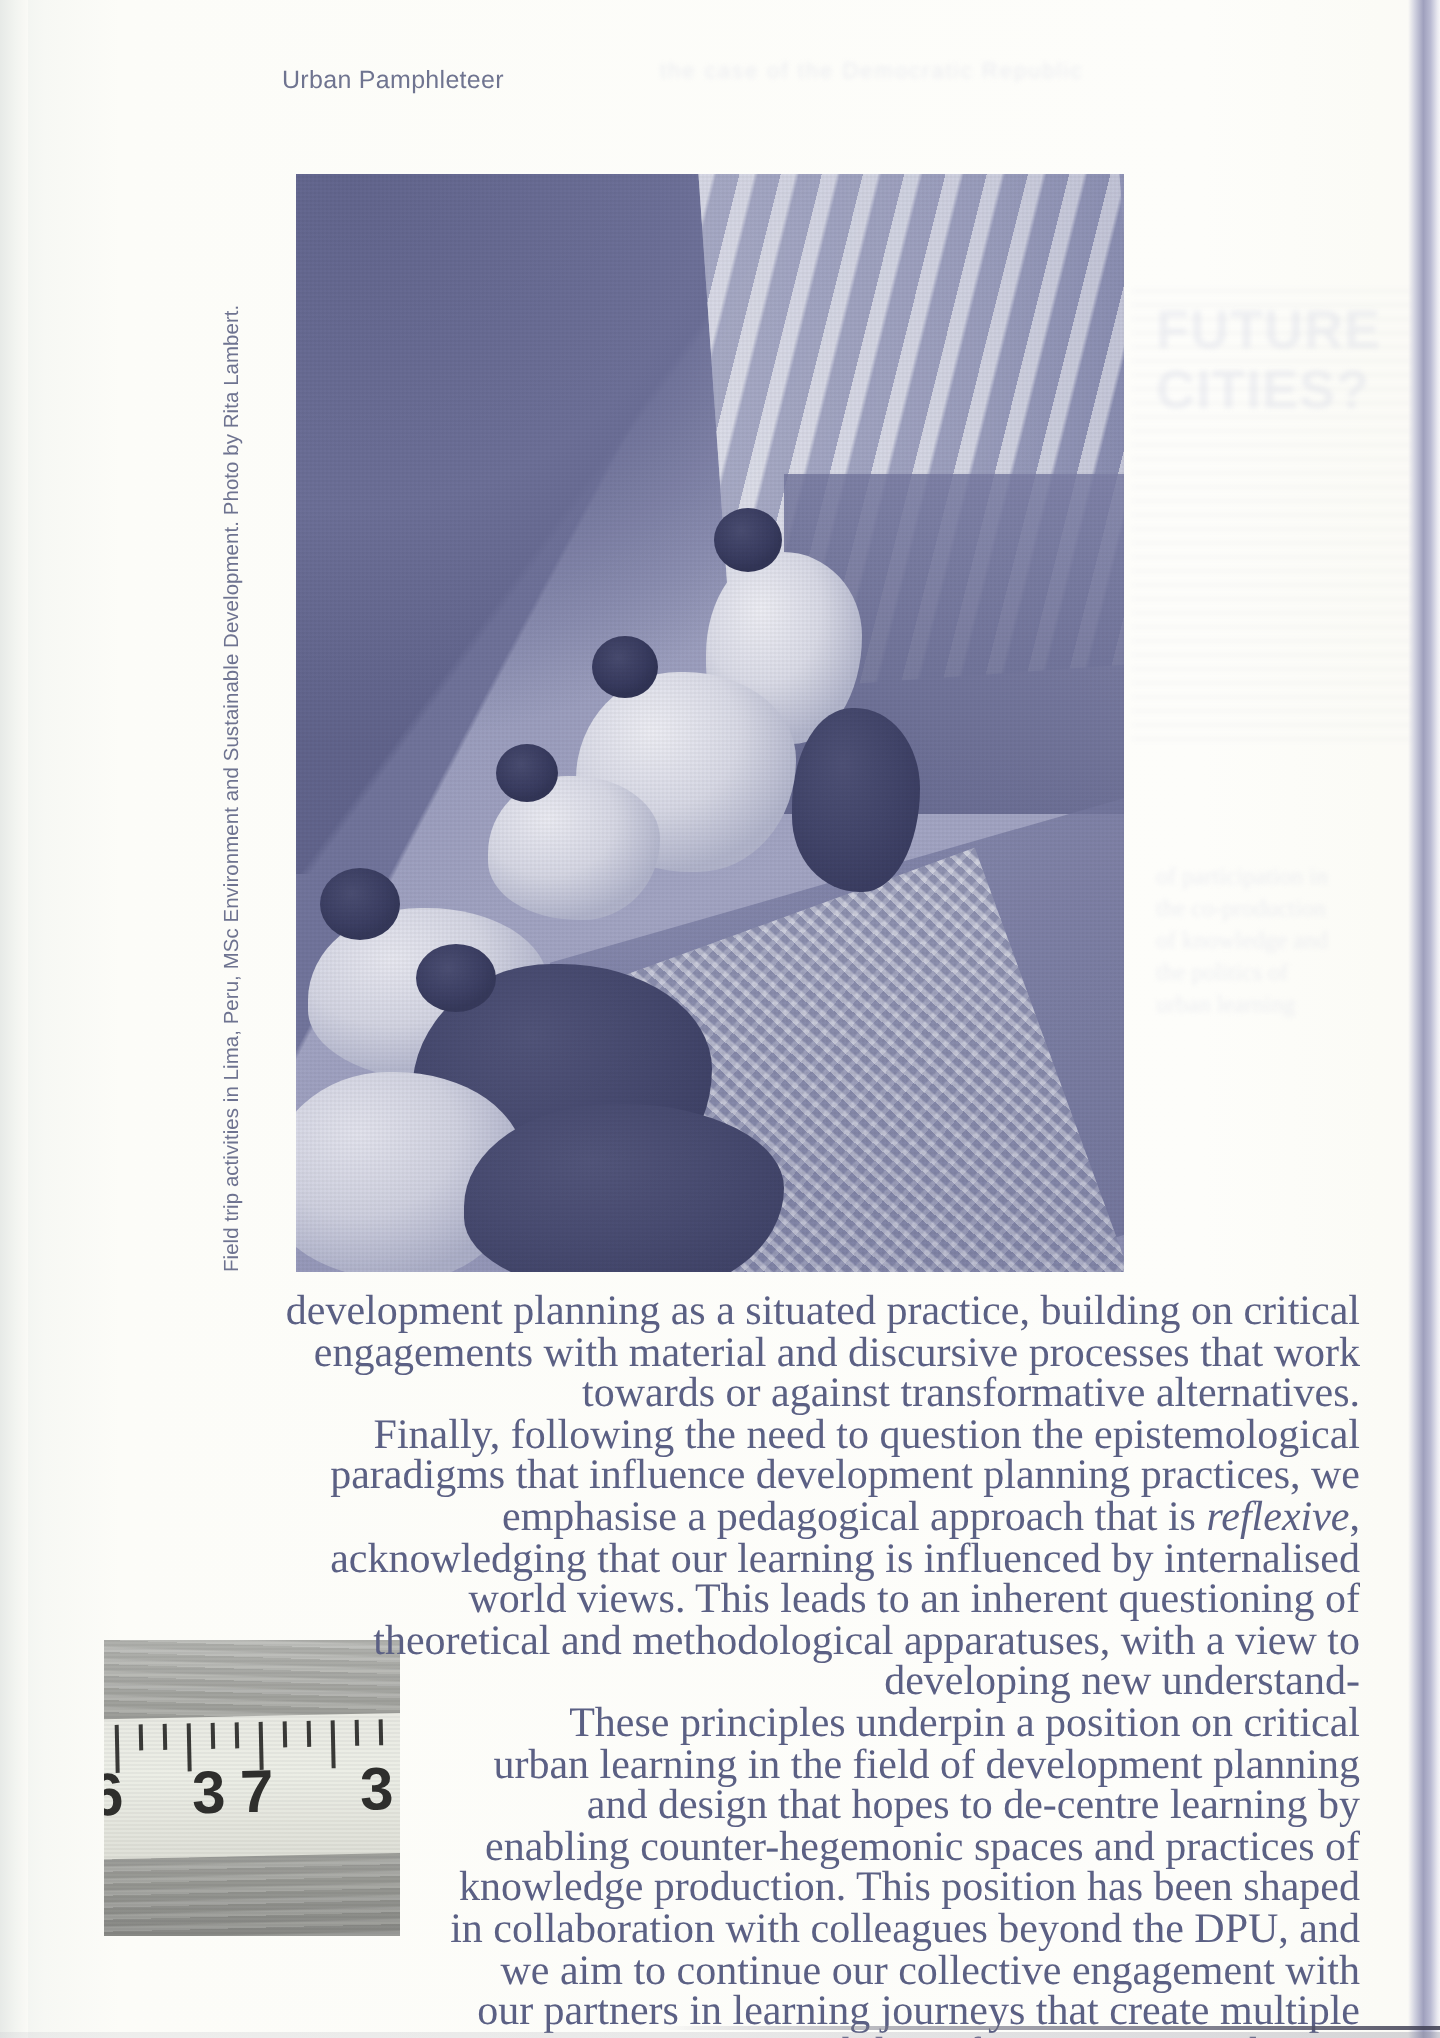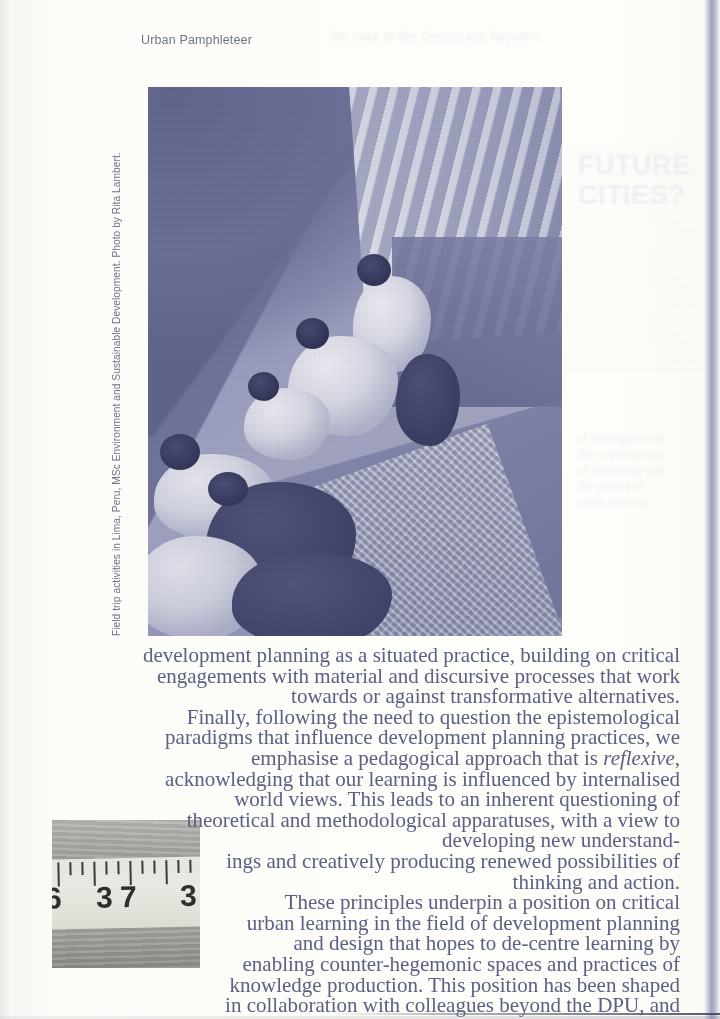--- a/index.html
+++ b/index.html
@@ -338,21 +338,20 @@
       <div class="rnum" style="left:48px;">3</div>
       <div class="rnum" style="left:72px;">7</div>
       <div class="rnum" style="left:132px;">3</div>
     </div>
     <div class="grain2"></div>
   </div>
 
   <div id="body-copy">
     <p>development planning as a situated practice, building on critical engagements with material and discursive processes that work towards or against transformative alternatives.</p>
     <p class="ind"><span>Finally, following the need to question the epistemological paradigms that influence development planning practices, we emphasise a pedagogical approach that is </span><em>reflexive</em><span>, acknowledging that our learning is influenced by internalised world views. This leads to an inherent questioning of theoretical and methodological apparatuses, with a view to developing new understand-</span></p>
-    <p class="narrow">ings and creatively producing renewed possibilities of thinking and action.</p>
     <p class="narrow ind">These principles underpin a position on critical urban learning in the field of development planning and design that hopes to de-centre learning by enabling counter-hegemonic spaces and practices of knowledge production. This position has been shaped in collaboration with colleagues beyond the DPU, and we aim to continue our collective engagement with our partners in learning journeys that create multiple possibilities for progressive change.</p>
   </div>
 
   <div id="spine-shadow"></div>
   <div id="bottom-edge"></div>
   <div id="bottom-edge2"></div>
 
 </div>
 
 </body></html>

